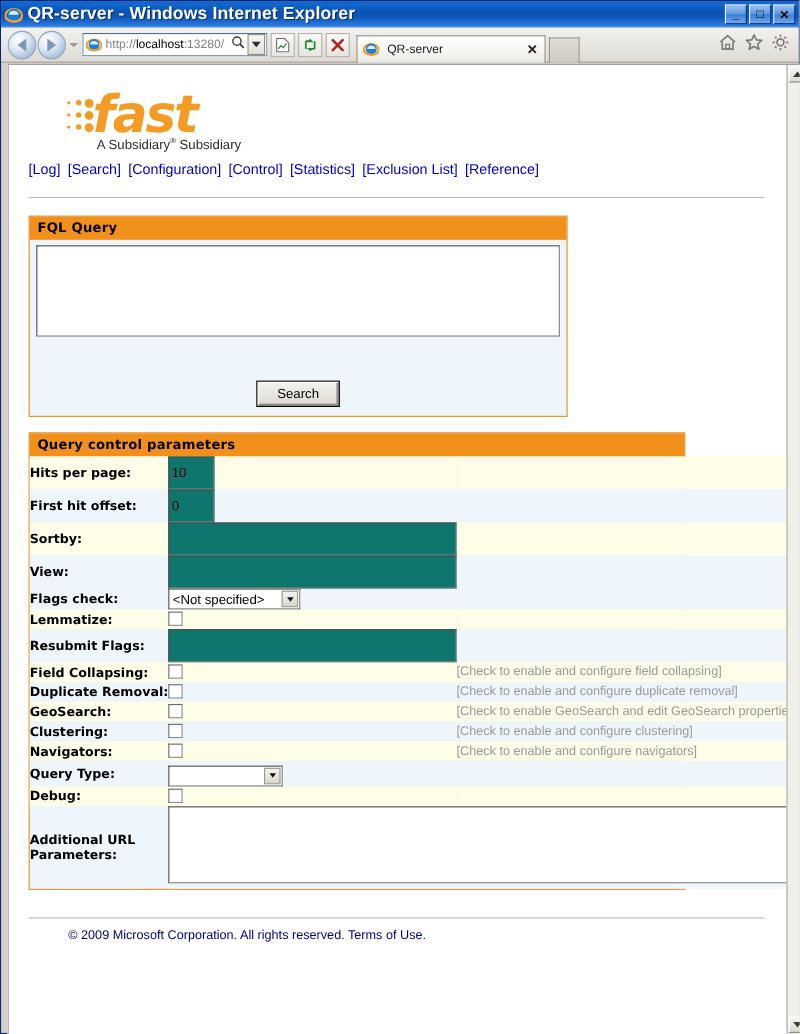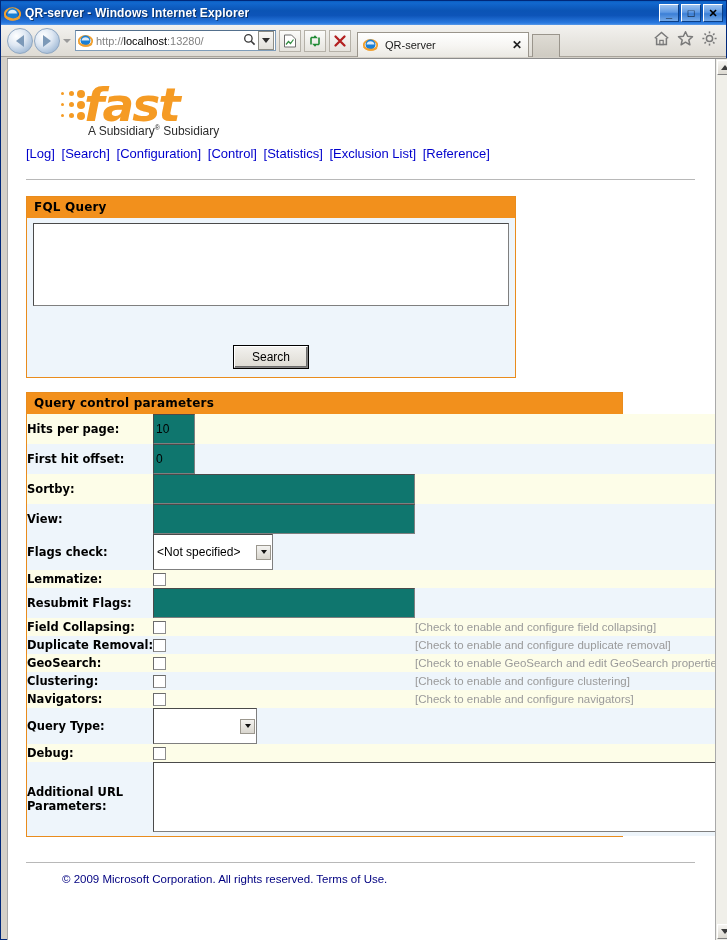--- a/index.html
+++ b/index.html
@@ -29,21 +29,21 @@
     padding: 0 1px 0 3px;
     position: relative;
     box-sizing: border-box;
   }
   .ie-logo-sm {
     width: 17px; height: 17px; margin-right: 4px;
     flex: 0 0 auto; position: relative;
   }
   .title-text {
     color: #ffffff;
-    font-size: 12px;
+    font-size: 16px;
     font-weight: bold;
     text-shadow: 1px 1px 0 rgba(0,0,0,0.45);
     white-space: nowrap;
     flex: 1 1 auto;
     letter-spacing: 0.1px;
   }
   .win-btns { display: flex; gap: 2px; padding-right: 2px; }
   .win-btn {
     width: 20px; height: 18px;
     background: linear-gradient(to bottom,#9dc2ef 0%, #5f9ae4 45%, #3b7fd6 55%, #74a9e8 100%);
@@ -76,21 +76,21 @@
   .nav-arrow { width: 0; height: 0; }
   .nav-arrow.l { border-top: 6px solid transparent; border-bottom: 6px solid transparent; border-right: 8px solid #7c99b8; }
   .nav-arrow.r { border-top: 6px solid transparent; border-bottom: 6px solid transparent; border-left: 8px solid #7c99b8; }
   .hist-caret {
     width: 0; height: 0; margin: 0 4px 0 3px;
     border-left: 4px solid transparent; border-right: 4px solid transparent;
     border-top: 4px solid #9a9a9a; flex: 0 0 auto;
   }
   .addrbar {
     flex: 0 0 auto;
-    width: 201px; height: 21px;
+    width: 168px; height: 21px;
     background: #ffffff;
     border: 1px solid #7f9db9;
     border-top-color: #53708d;
     display: flex; align-items: center;
     box-sizing: border-box;
     padding: 0 1px 0 2px;
   }
   .ie-logo-xs { width: 15px; height: 15px; flex: 0 0 auto; margin-right: 3px; }
   .url {
     flex: 1 1 auto;
@@ -238,21 +238,21 @@
     font-family: "Liberation Sans", sans-serif; font-size: 12px;
     border: 1px solid #7f7f7f; border-top-color: #4a4a4a; border-left-color: #4a4a4a;
     background: #0f766e; outline: none;
     height: 30px; box-sizing: border-box; padding: 0 2px;
   }
   .w-sm { width: 42px; }
   .w-lg { width: 262px; }
   .sel {
     display: inline-flex; align-items: center;
     border: 1px solid #7f7f7f; border-top-color: #4a4a4a; border-left-color: #4a4a4a;
-    background: #fff; height: 36px; box-sizing: border-box;
+    background: #fff; height: 19px; box-sizing: border-box;
     font-size: 12px; font-family: "Liberation Sans", sans-serif;
     padding-left: 3px;
   }
   .sel .val { flex: 1 1 auto; white-space: nowrap; padding-right: 4px; }
   .sel .arrowbox {
     width: 15px; height: 15px; margin: 0 1px;
     background: linear-gradient(to bottom,#f4f3f0,#d9d6ce);
     border: 1px solid #9b978e;
     display: flex; align-items: center; justify-content: center;
     box-sizing: border-box; flex: 0 0 auto;

